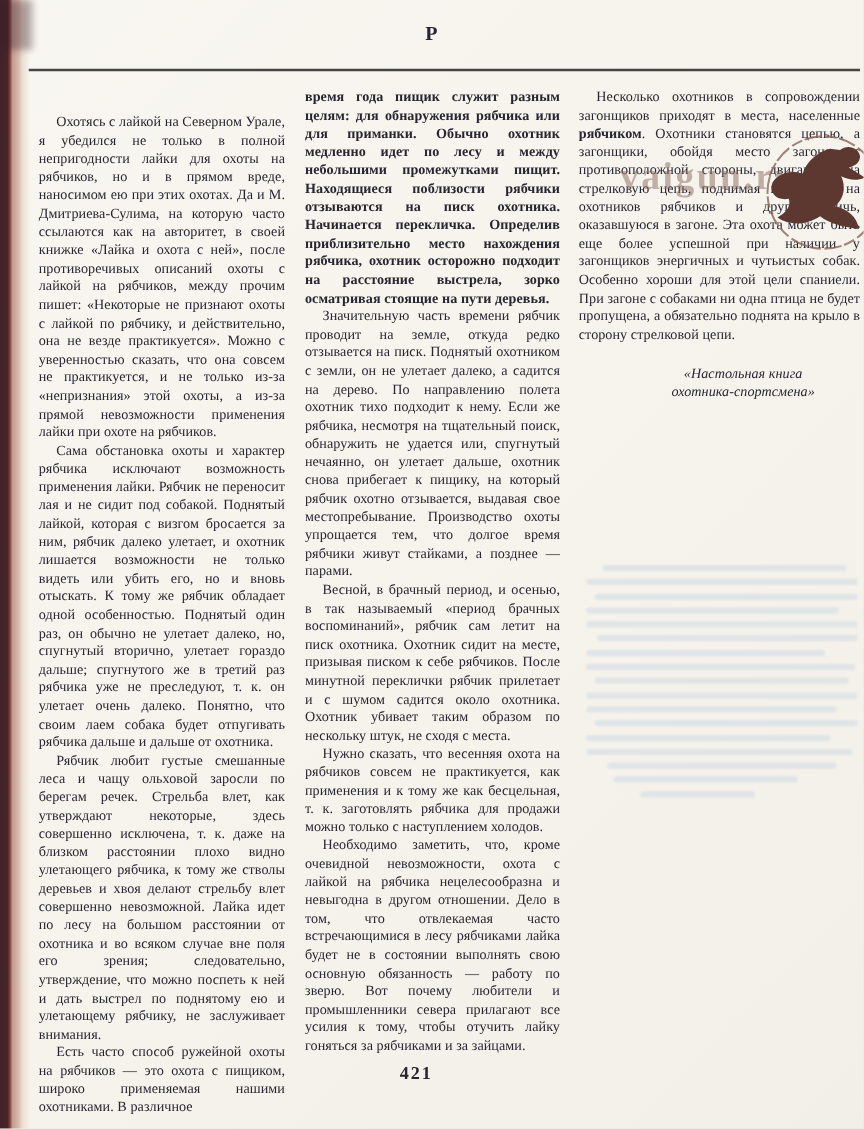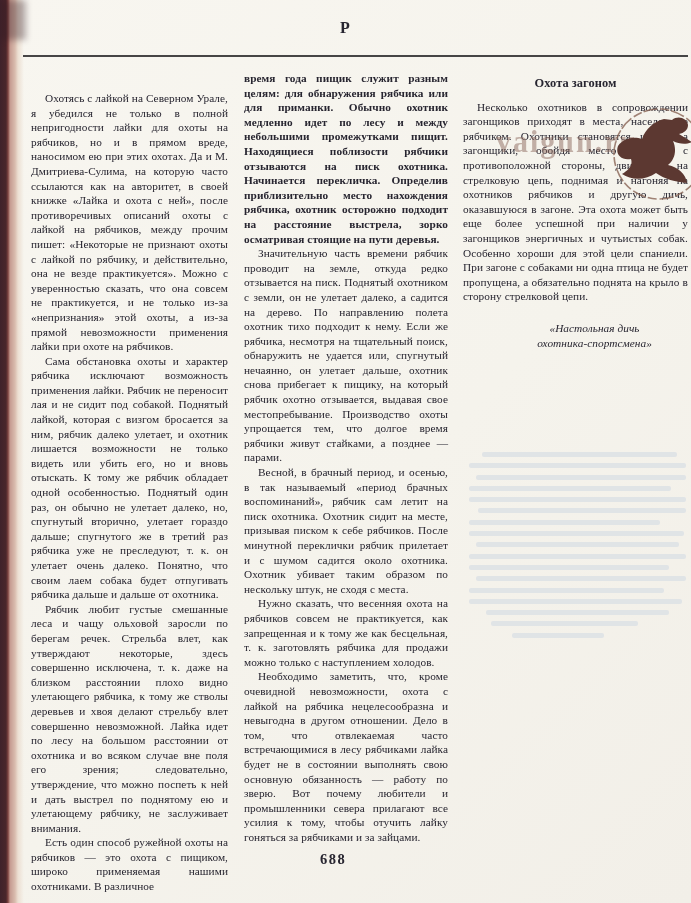--- a/index.html
+++ b/index.html
@@ -33,21 +33,21 @@
   }
   .col p { margin:0; text-indent:14px; }
   .col p.noindent { text-indent:0;font-weight:bold; }
   .col-left  { left:31px;  width:197px;margin-top:20px; }
   .col-mid   { left:244px; width:204px; }
   .col-right { left:463px; width:225px; }
   .section-heading {
     text-align:center; font-weight:bold; font-size:12.4px;
     margin:5px 0 9px 0 !important; text-indent:0 !important;
   }
-  .bold-term { font-weight:normal; }
+  .bold-term { font-weight:bold; }
   .attribution {
     margin-top:17px !important; text-indent:0 !important;
     text-align:center; font-style:italic; font-size:11.3px;
     padding-left:38px; line-height:15px;
   }
   
   .ghost {
     position:absolute; left:469px; top:452px; width:217px;
     filter:blur(.7px); opacity:.85;
   }
@@ -73,36 +73,35 @@
   <div class="spine"></div>
   <div class="spine-top-shade"></div>
 
   <div class="header-letter">Р</div>
   <div class="header-rule"></div>
 
   <div class="col col-left">
     <p>Охотясь с лайкой на Северном Урале, я убедился не только в полной непригодности лайки для охоты на рябчиков, но и в прямом вреде, наносимом ею при этих охотах. Да и М. Дмитриева-Сулима, на которую часто ссылаются как на авторитет, в своей книжке «Лайка и охота с ней», после противоречивых описаний охоты с лайкой на рябчиков, между прочим пишет: «Некоторые не признают охоты с лайкой по рябчику, и действительно, она не везде практикуется». Можно с уверенностью сказать, что она совсем не практикуется, и не только из-за «непризнания» этой охоты, а из-за прямой невозможности применения лайки при охоте на рябчиков.</p>
     <p>Сама обстановка охоты и характер рябчика исключают возможность применения лайки. Рябчик не переносит лая и не сидит под собакой. Поднятый лайкой, которая с визгом бросается за ним, рябчик далеко улетает, и охотник лишается возможности не только видеть или убить его, но и вновь отыскать. К тому же рябчик обладает одной особенностью. Поднятый один раз, он обычно не улетает далеко, но, спугнутый вторично, улетает гораздо дальше; спугнутого же в третий раз рябчика уже не преследуют, т. к. он улетает очень далеко. Понятно, что своим лаем собака будет отпугивать рябчика дальше и дальше от охотника.</p>
     <p>Рябчик любит густые смешанные леса и чащу ольховой заросли по берегам речек. Стрельба влет, как утверждают некоторые, здесь совершенно исключена, т. к. даже на близком расстоянии плохо видно улетающего рябчика, к тому же стволы деревьев и хвоя делают стрельбу влет совершенно невозможной. Лайка идет по лесу на большом расстоянии от охотника и во всяком случае вне поля его зрения; следовательно, утверждение, что можно поспеть к ней и дать выстрел по поднятому ею и улетающему рябчику, не заслуживает внимания.</p>
-    <p>Есть один способ ружейной охоты на рябчиков — это охота с пищиком, широко применяемая нашими охотниками. В различное</p>
+    <p>Есть часто способ ружейной охоты на рябчиков — это охота с пищиком, широко применяемая нашими охотниками. В различное</p>
   </div>
 
   <div class="col col-mid">
     <p class="noindent">время года пищик служит разным целям: для обнаружения рябчика или для приманки. Обычно охотник медленно идет по лесу и между небольшими промежутками пищит. Находящиеся поблизости рябчики отзываются на писк охотника. Начинается перекличка. Определив приблизительно место нахождения рябчика, охотник осторожно подходит на расстояние выстрела, зорко осматривая стоящие на пути деревья.</p>
     <p>Значительную часть времени рябчик проводит на земле, откуда редко отзывается на писк. Поднятый охотником с земли, он не улетает далеко, а садится на дерево. По направлению полета охотник тихо подходит к нему. Если же рябчика, несмотря на тщательный поиск, обнаружить не удается или, спугнутый нечаянно, он улетает дальше, охотник снова прибегает к пищику, на который рябчик охотно отзывается, выдавая свое местопребывание. Производство охоты упрощается тем, что долгое время рябчики живут стайками, а позднее — парами.</p>
     <p>Весной, в брачный период, и осенью, в так называемый «период брачных воспоминаний», рябчик сам летит на писк охотника. Охотник сидит на месте, призывая писком к себе рябчиков. После минутной переклички рябчик прилетает и с шумом садится около охотника. Охотник убивает таким образом по нескольку штук, не сходя с места.</p>
-    <p>Нужно сказать, что весенняя охота на рябчиков совсем не практикуется, как запрещенная и к тому же как бесцельная, т. к. заготовлять рябчика для продажи можно только с наступлением холодов.</p>
+    <p>Нужно сказать, что весенняя охота на рябчиков совсем не практикуется, как применения и к тому же как бесцельная, т. к. заготовлять рябчика для продажи можно только с наступлением холодов.</p>
     <p>Необходимо заметить, что, кроме очевидной невозможности, охота с лайкой на рябчика нецелесообразна и невыгодна в другом отношении. Дело в том, что отвлекаемая часто встречающимися в лесу рябчиками лайка будет не в состоянии выполнять свою основную обязанность — работу по зверю. Вот почему любители и промышленники севера прилагают все усилия к тому, чтобы отучить лайку гоняться за рябчиками и за зайцами.</p>
   </div>
 
   <div class="col col-right">
-    <p class="section-heading">Охота загоном</p>
     <p><span>Несколько охотников в сопровождении загонщиков приходят в места, населенные </span><span class="bold-term">рябчиком</span><span>. Охотники становятся цепью, а загонщики, обойдя место загона с противоположной стороны, двигаются на стрелковую цепь, поднимая и нагоняя на охотников рябчиков и другую дичь, оказавшуюся в загоне. Эта охота может быть еще более успешной при наличии у загонщиков энергичных и чутьистых собак. Особенно хороши для этой цели спаниели. При загоне с собаками ни одна птица не будет пропущена, а обязательно поднята на крыло в сторону стрелковой цепи.</span></p>
     <p class="attribution">
-      <span>«Настольная дичь</span><br>
+      <span>«Настольная книга</span><br>
       <span>охотника-спортсмена»</span>
     </p>
   </div>
 
   <div class="ghost">
     <div class="gl" style="width:90%;margin-left:6%"></div>
     <div class="gl" style="width:100%"></div>
     <div class="gl" style="width:97%;margin-left:3%"></div>
     <div class="gl" style="width:93%"></div>
     <div class="gl" style="width:100%"></div>
@@ -136,15 +135,15 @@
         C64 78 52 75 44 69
         C34 76 20 77 10 70
         C17 66 21 61 19 55
         C9 57 3 50 6 42
         C11 34 22 32 30 35
         C33 25 43 17 52 15
         Z"></path>
     </svg>
   </div>
 
-  <div class="page-num">688</div>
+  <div class="page-num">421</div>
 
 </div>
 
 </body></html>

